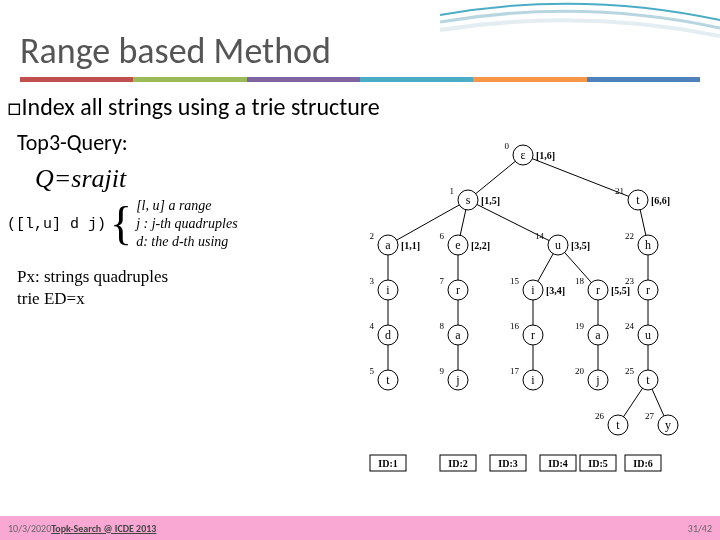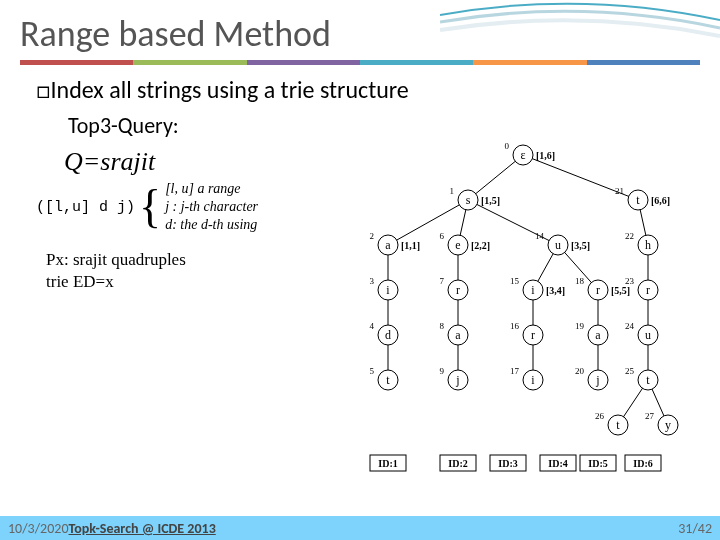--- a/index.html
+++ b/index.html
@@ -1,33 +1,33 @@
 <!DOCTYPE html>
 <html><head>
 <meta charset="utf-8">
 <style>
 *{margin:0;padding:0;box-sizing:border-box}
 body{width:720px;height:540px;background:#fff;font-family:Georgia,serif;position:relative;overflow:hidden}
-.header{padding:12px 20px 0}
+.header{padding:29px 20px 0}
 .title{font-size:36px;color:#555;font-weight:400;font-family:Calibri,sans-serif}
 .colorbar{display:flex;margin-top:4px}
 .colorbar div{height:5px;flex:1}
 .c1{background:#c0504d}.c2{background:#9bbb59}.c3{background:#8064a2}.c4{background:#4bacc6}.c5{background:#f79646}.c6{background:#4f81bd}
 .swoosh{position:absolute;top:0;right:0;width:280px;height:60px}
-.content{padding:10px 36px}
+.content{padding:10px 7px}
 .bullet{font-size:24px;color:#000;font-family:Calibri,sans-serif;margin-bottom:8px}
-.topq{font-size:22px;margin-left:32px;margin-bottom:8px;font-family:Calibri,sans-serif}
+.topq{font-size:22px;margin-left:10px;margin-bottom:8px;font-family:Calibri,sans-serif}
 .query{font-size:26px;font-style:italic;margin-left:28px;font-family:Georgia,serif}
 .range-def{display:flex;align-items:center;margin-left:0;margin-bottom:12px}
 .tuple{font-size:15px;font-family:Liberation Mono, monospace}
 .brace{font-size:46px;line-height:60px;margin:0 4px;font-family:serif}
 .defs{font-size:14px;font-style:italic;font-family:Georgia,serif;line-height:1.3}
 .px{font-size:17px;font-family:Georgia,serif;margin-left:10px;line-height:1.3}
 .trie{position:absolute;right:12px;top:135px;width:370px;height:350px}
-.footer{position:absolute;bottom:0;left:0;right:0;height:24px;background:#7dd3fc;display:flex;align-items:center;padding:0 8px;font-size:14px;font-family:Calibri,sans-serif;color:#666}
+.footer{position:absolute;bottom:0;left:0;right:0;height:24px;background:#f9a8d4;display:flex;align-items:center;padding:0 8px;font-size:10px;font-family:Calibri,sans-serif;color:#666}
 .footer .date{flex:0 0 auto}
 .footer .mid{flex:1;text-decoration:underline;font-weight:bold;color:#444}
 .footer .pg{flex:0 0 auto}
 </style>
 </head>
 <body>
 
 <svg class="swoosh" viewBox="0 0 280 60">
   <path d="M0,15 Q140,-10 280,20" stroke="#4bacc6" stroke-width="2" fill="none"></path>
   <path d="M0,22 Q140,-2 280,28" stroke="#b8d6e0" stroke-width="3" fill="none"></path>
@@ -48,26 +48,26 @@
 
 <div class="content">
   <div class="bullet">□Index all strings using a trie structure</div>
   <div class="topq">Top3-Query:</div>
   <div class="query">Q=srajit</div>
   <div class="range-def">
     <span class="tuple">([l,u] d j)</span>
     <span class="brace">{</span>
     <div class="defs">
       <div>[l, u] a range</div>
-      <div>j : j-th character</div>
+      <div>j : j-th quadruples</div>
       <div>d: the d-th using</div>
     </div>
   </div>
   <div class="px">
-    <div>Px: srajit quadruples</div>
+    <div>Px: strings quadruples</div>
     <div>trie ED=x</div>
   </div>
 </div>
 
 <svg class="trie" viewBox="0 0 370 350" id="trie-svg">
     <line x1="185" y1="20" x2="130" y2="65" stroke="#000" stroke-width="1"></line>
     <line x1="185" y1="20" x2="300" y2="65" stroke="#000" stroke-width="1"></line>
     <line x1="130" y1="65" x2="50" y2="110" stroke="#000" stroke-width="1"></line>
     <line x1="130" y1="65" x2="120" y2="110" stroke="#000" stroke-width="1"></line>
     <line x1="130" y1="65" x2="220" y2="110" stroke="#000" stroke-width="1"></line>

